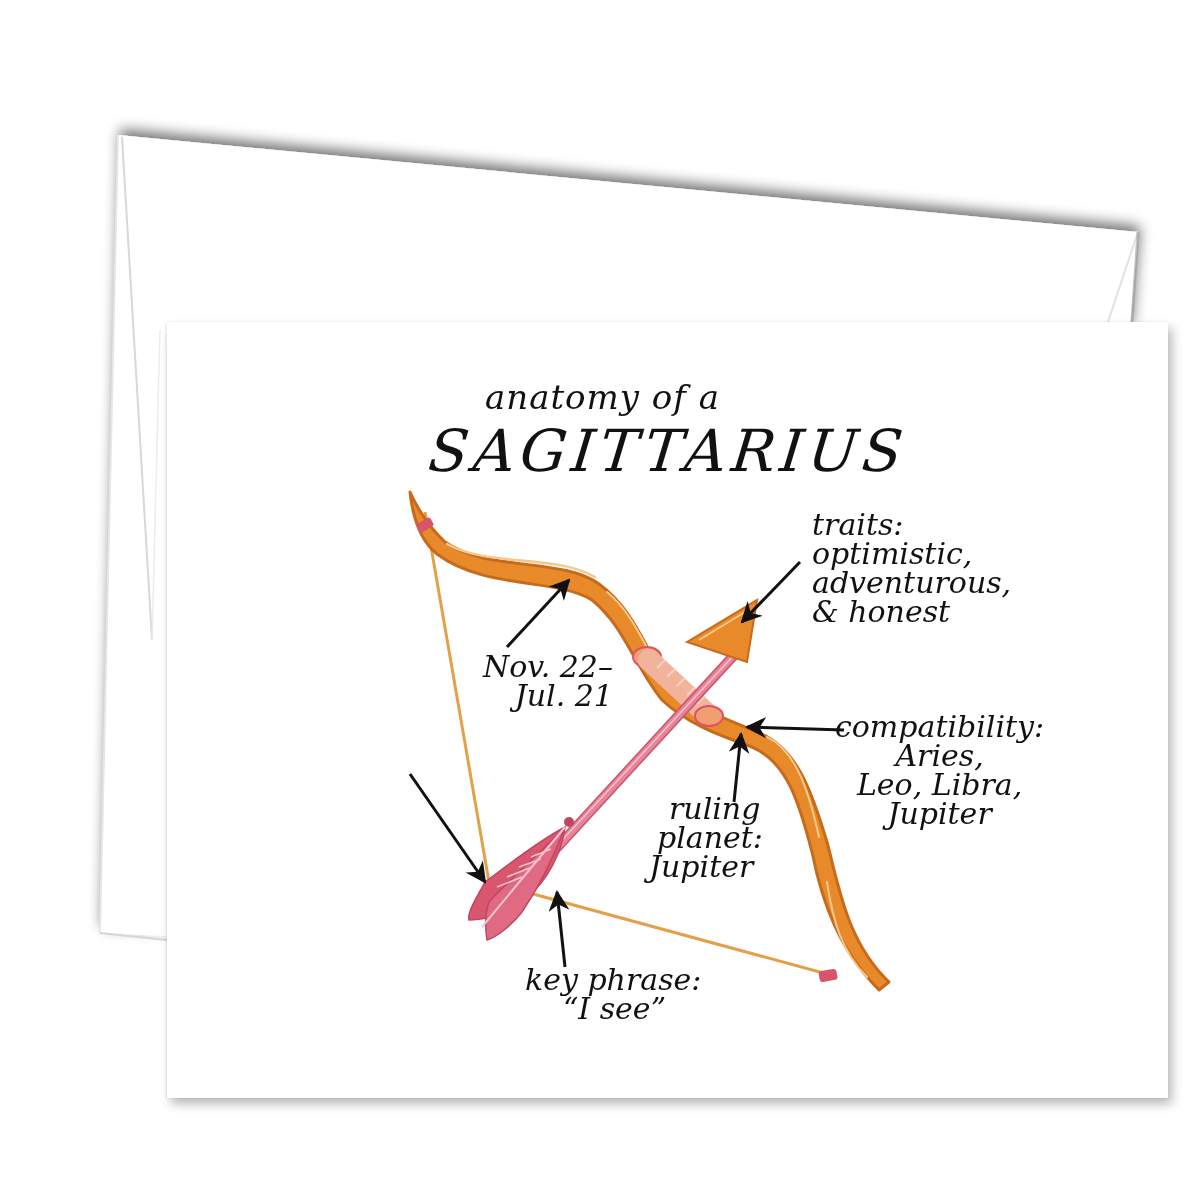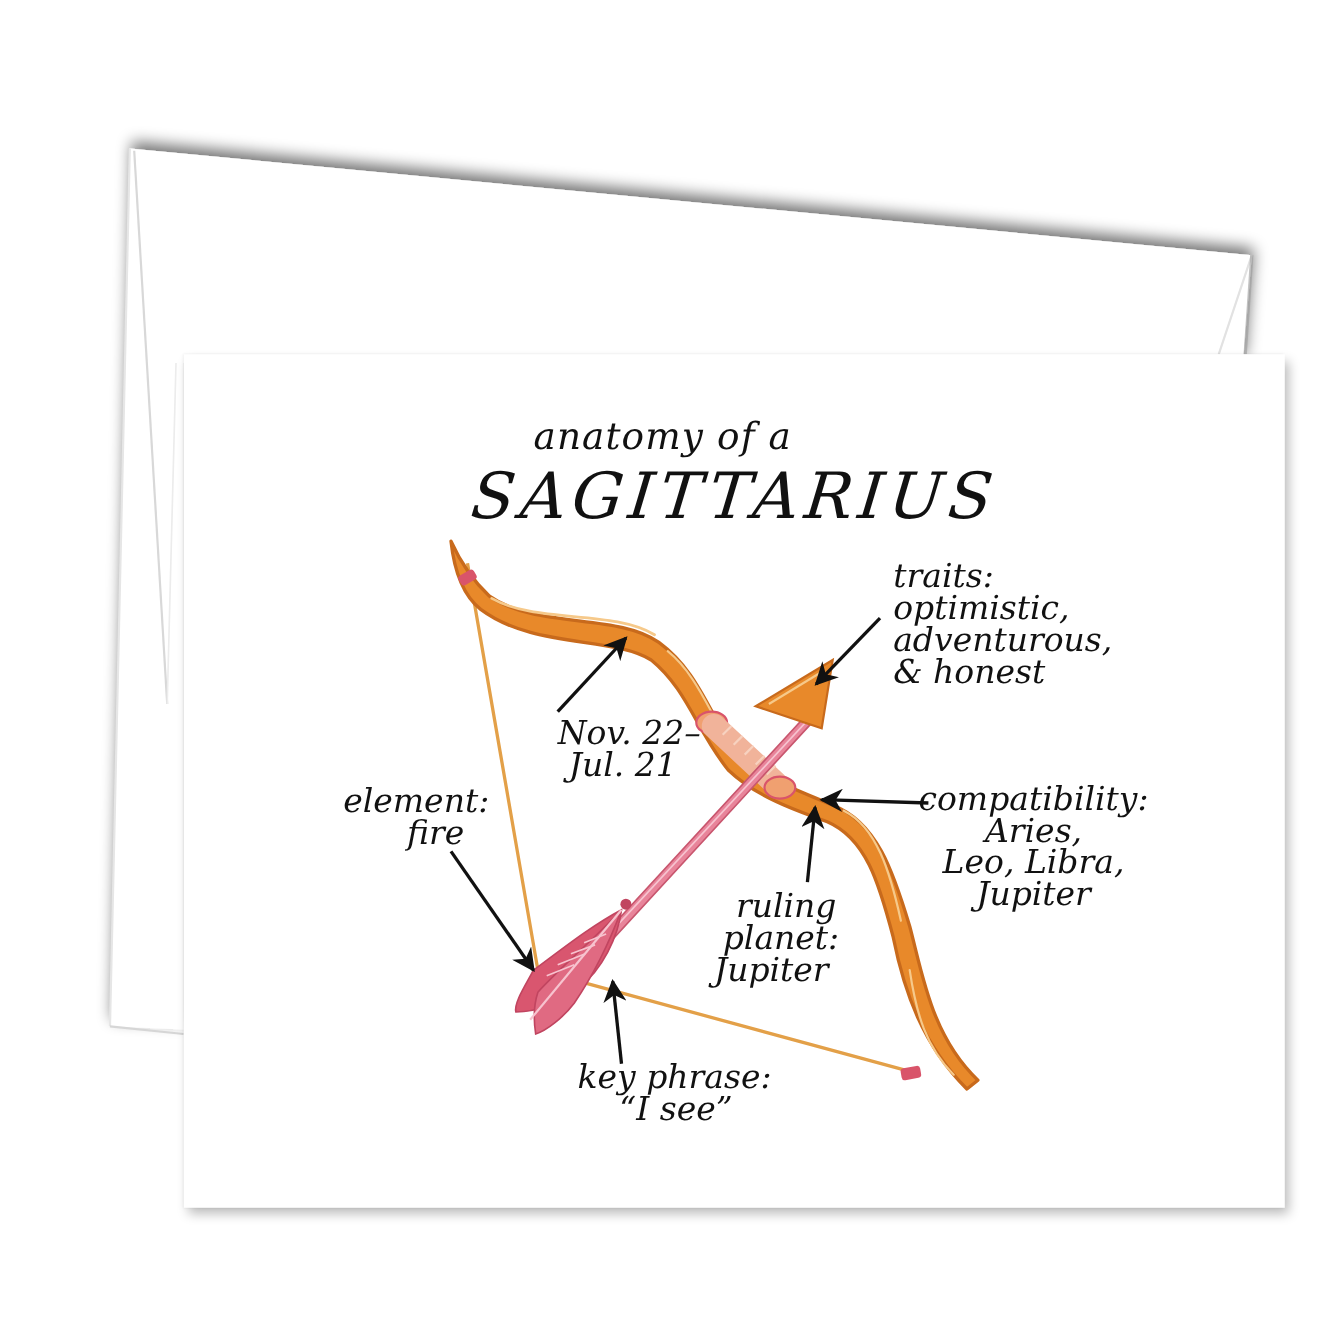--- a/index.html
+++ b/index.html
@@ -60,27 +60,27 @@
       font-style: italic;
       font-weight: normal;
       transform: skewX(-6deg);
     }
     .label {
       font-size: 30px;
       line-height: 29px;
     }
     .label span { display: block; }
     .lbl-traits { left: 645px; top: 188px; }
-    .lbl-dates { left: 340px; top: 330px; }
+    .lbl-dates { left: 316px; top: 330px; text-align: right; }
     .lbl-dates span:nth-child(2) { padding-left: 10px; }
     .lbl-element { left: 145px; top: 392px; }
     .lbl-element span:nth-child(2) { padding-left: 58px; }
     .lbl-compat { left: 668px; top: 390px; text-align: right; font-style: italic; }
     .lbl-compat span { text-align: center; }
-    .lbl-ruling { left: 482px; top: 488px; }
+    .lbl-ruling { left: 482px; top: 472px; }
     .lbl-ruling span:nth-child(1) { padding-left: 20px; }
     .lbl-ruling span:nth-child(2) { padding-left: 8px; }
     .lbl-key { left: 358px; top: 643px; }
     .lbl-key span:nth-child(2) { padding-left: 38px; }
   </style>
 </head>
 <body>
 
 <div class="scene">
 
@@ -192,24 +192,20 @@
       <span>optimistic,</span>
       <span>adventurous,</span>
       <span>&amp; honest</span>
     </div>
 
     <div class="hand label lbl-dates">
       <span>Nov. 22–</span>
       <span>Jul. 21</span>
     </div>
 
-    <div class="hand label lbl-element">
-      <span>element:</span>
-      <span>fire</span>
-    </div>
 
     <div class="hand label lbl-compat">
       <span>compatibility:</span>
       <span>Aries,</span>
       <span>Leo, Libra,</span>
       <span>Jupiter</span>
     </div>
 
     <div class="hand label lbl-ruling">
       <span>ruling</span>

